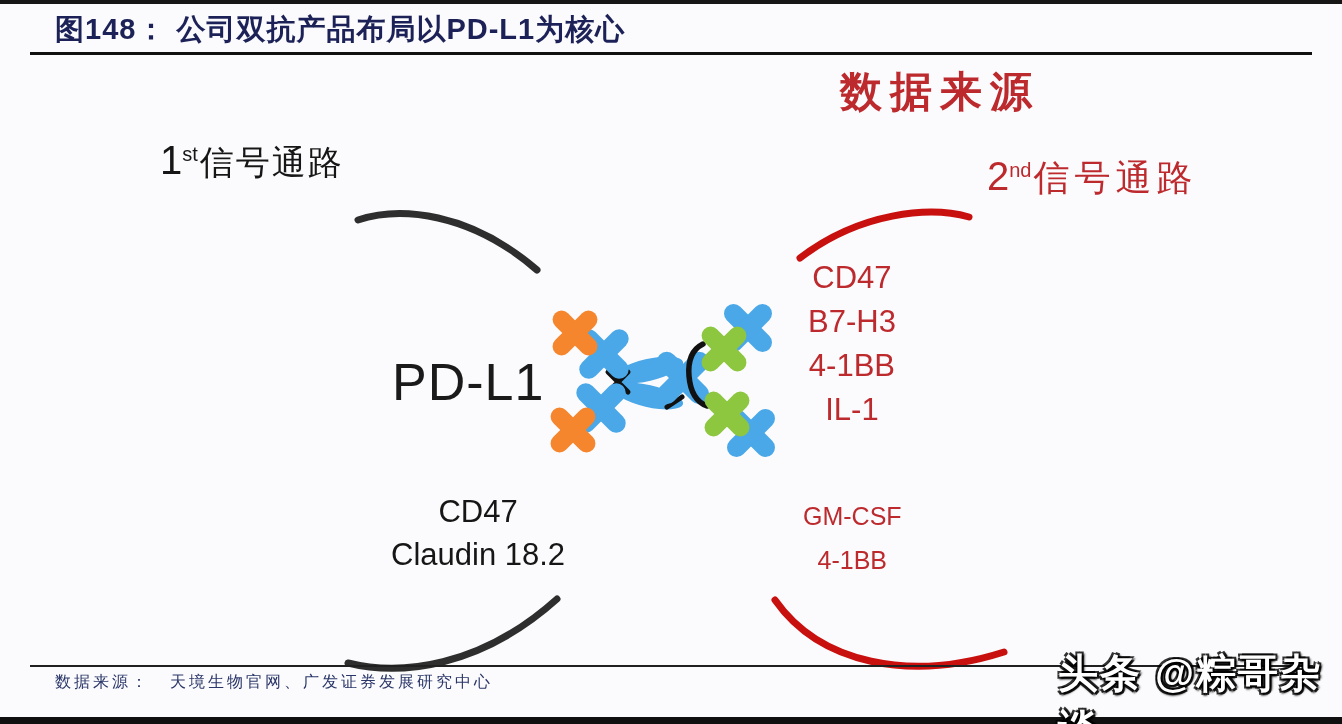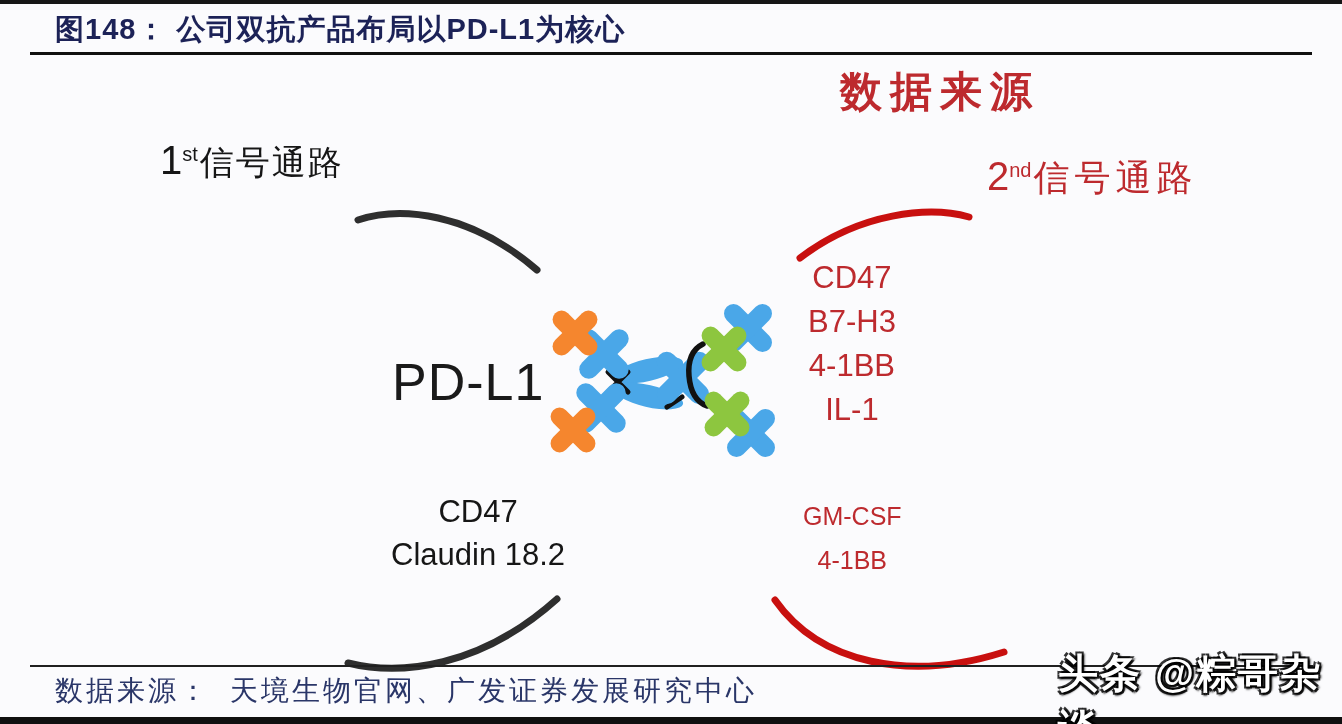--- a/index.html
+++ b/index.html
@@ -23,21 +23,21 @@
   .ord{font-size:20px;position:relative;top:-13px;letter-spacing:0;margin-right:2px;}
   
   .pdl1{left:392px;top:352px;font-size:52px;color:#1a1a1a;letter-spacing:1px;text-align:center;}
   
   .tlist{white-space:nowrap;text-align:center;}
   .tlist div{display:block;}
   .list-tr{left:808px;top:256px;font-size:31px;line-height:44px;color:var(--text_red,#bd2a2e);}
   .list-bl{left:391px;top:490px;font-size:31px;line-height:43px;color:#161616;}
   .list-br{left:803px;top:494px;font-size:25px;line-height:44px;color:var(--text_red,#bd2a2e);}
   
-  .footer{left:55px;top:672px;font-size:28px;color:var(--footer_navy,#2a3668);letter-spacing:3px;white-space:nowrap;}
+  .footer{left:55px;top:672px;font-size:16px;color:var(--footer_navy,#2a3668);letter-spacing:3px;white-space:nowrap;}
   .footer .f-label{margin-right:20px;}
   
   .watermark{left:1058px;top:646px;font-size:40px;font-weight:bold;letter-spacing:2px;color:#ffffff;z-index:9;
     text-shadow:2px 2px 0 rgba(0,0,0,.85),-2px -2px 0 rgba(0,0,0,.8),2px -2px 0 rgba(0,0,0,.8),
                 -2px 2px 0 rgba(0,0,0,.8),0 3px 2px rgba(0,0,0,.75),3px 0 2px rgba(0,0,0,.7);}
   
   svg.art{position:absolute;left:0;top:0;}
   .arc{fill:none;stroke-width:7;stroke-linecap:round;}
   .arc-black{stroke:var(--arc_black,#2e2e2e);}
   .arc-red{stroke:var(--arc_red,#c8100f);}

